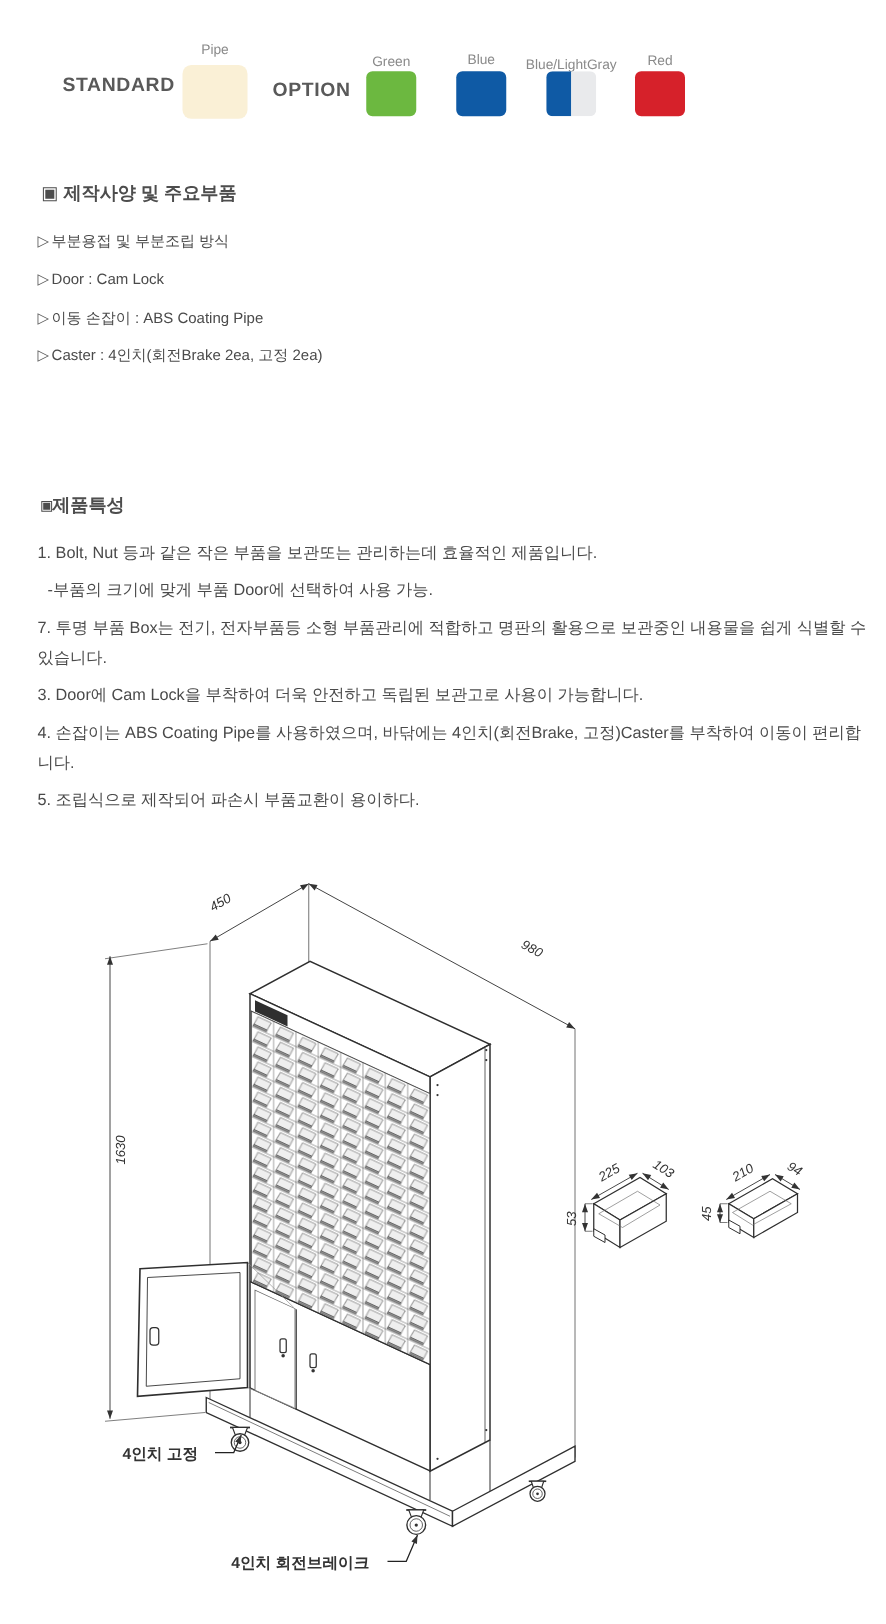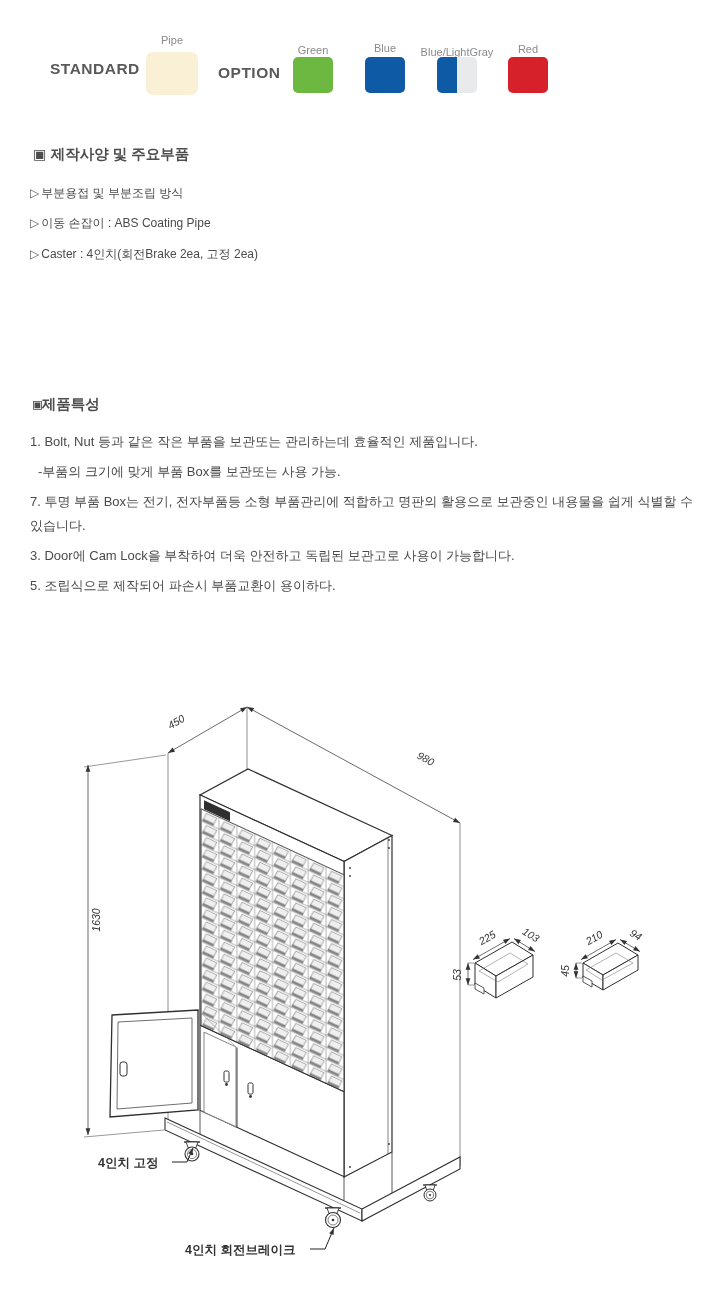--- a/index.html
+++ b/index.html
@@ -54,32 +54,34 @@
     </div>
 
     <span class="sw-name" style="left:508px;top:43px;width:40px;">Red</span>
     <div class="swatch" style="left: 508px; top: 57px; width: 40px; height: 36px; border-radius: 5px; background: rgb(214, 33, 42);"></div>
   </div>
 
   <section class="specs">
     <h2 class="sec-title">▣ 제작사양 및 주요부품</h2>
     <ul class="spec-list">
       <li><span class="marker">▷</span><span>부분용접 및 부분조립 방식</span></li>
+      <li><span class="marker">▷</span><span>Door : Cam Lock</span></li>
       <li><span class="marker">▷</span><span>이동 손잡이 : ABS Coating Pipe</span></li>
       <li><span class="marker">▷</span><span>Caster : 4인치(회전Brake 2ea, 고정 2ea)</span></li>
     </ul>
   </section>
 
   <section class="features">
     <h2 class="sec-title">▣제품특성</h2>
     <div class="feat-list">
       <p>1. Bolt, Nut 등과 같은 작은 부품을 보관또는 관리하는데 효율적인 제품입니다.</p>
-      <p class="indent">-부품의 크기에 맞게 부품 Box를 보관또는 사용 가능.</p>
+      <p class="indent">-부품의 크기에 맞게 부품 Door에 선택하여 사용 가능.</p>
       <p>7. 투명 부품 Box는 전기, 전자부품등 소형 부품관리에 적합하고 명판의 활용으로 보관중인 내용물을 쉽게 식별할 수 있습니다.</p>
       <p>3. Door에 Cam Lock을 부착하여 더욱 안전하고 독립된 보관고로 사용이 가능합니다.</p>
+      <p>4. 손잡이는 ABS Coating Pipe를 사용하였으며, 바닦에는 4인치(회전Brake, 고정)Caster를 부착하여 이동이 편리합니다.</p>
       <p>5. 조립식으로 제작되어 파손시 부품교환이 용이하다.</p>
     </div>
   </section>
 
   <svg class="drawing" width="709" height="619" viewBox="0 0 709 619">
     <defs>
       <marker id="ae" markerWidth="8" markerHeight="6" refX="7.2" refY="3" orient="auto" markerUnits="userSpaceOnUse">
         <path d="M0.5,0.6 L7.2,3 L0.5,5.4 Z" fill="#333"></path>
       </marker>
       <marker id="as" markerWidth="8" markerHeight="6" refX="0.8" refY="3" orient="auto" markerUnits="userSpaceOnUse">

